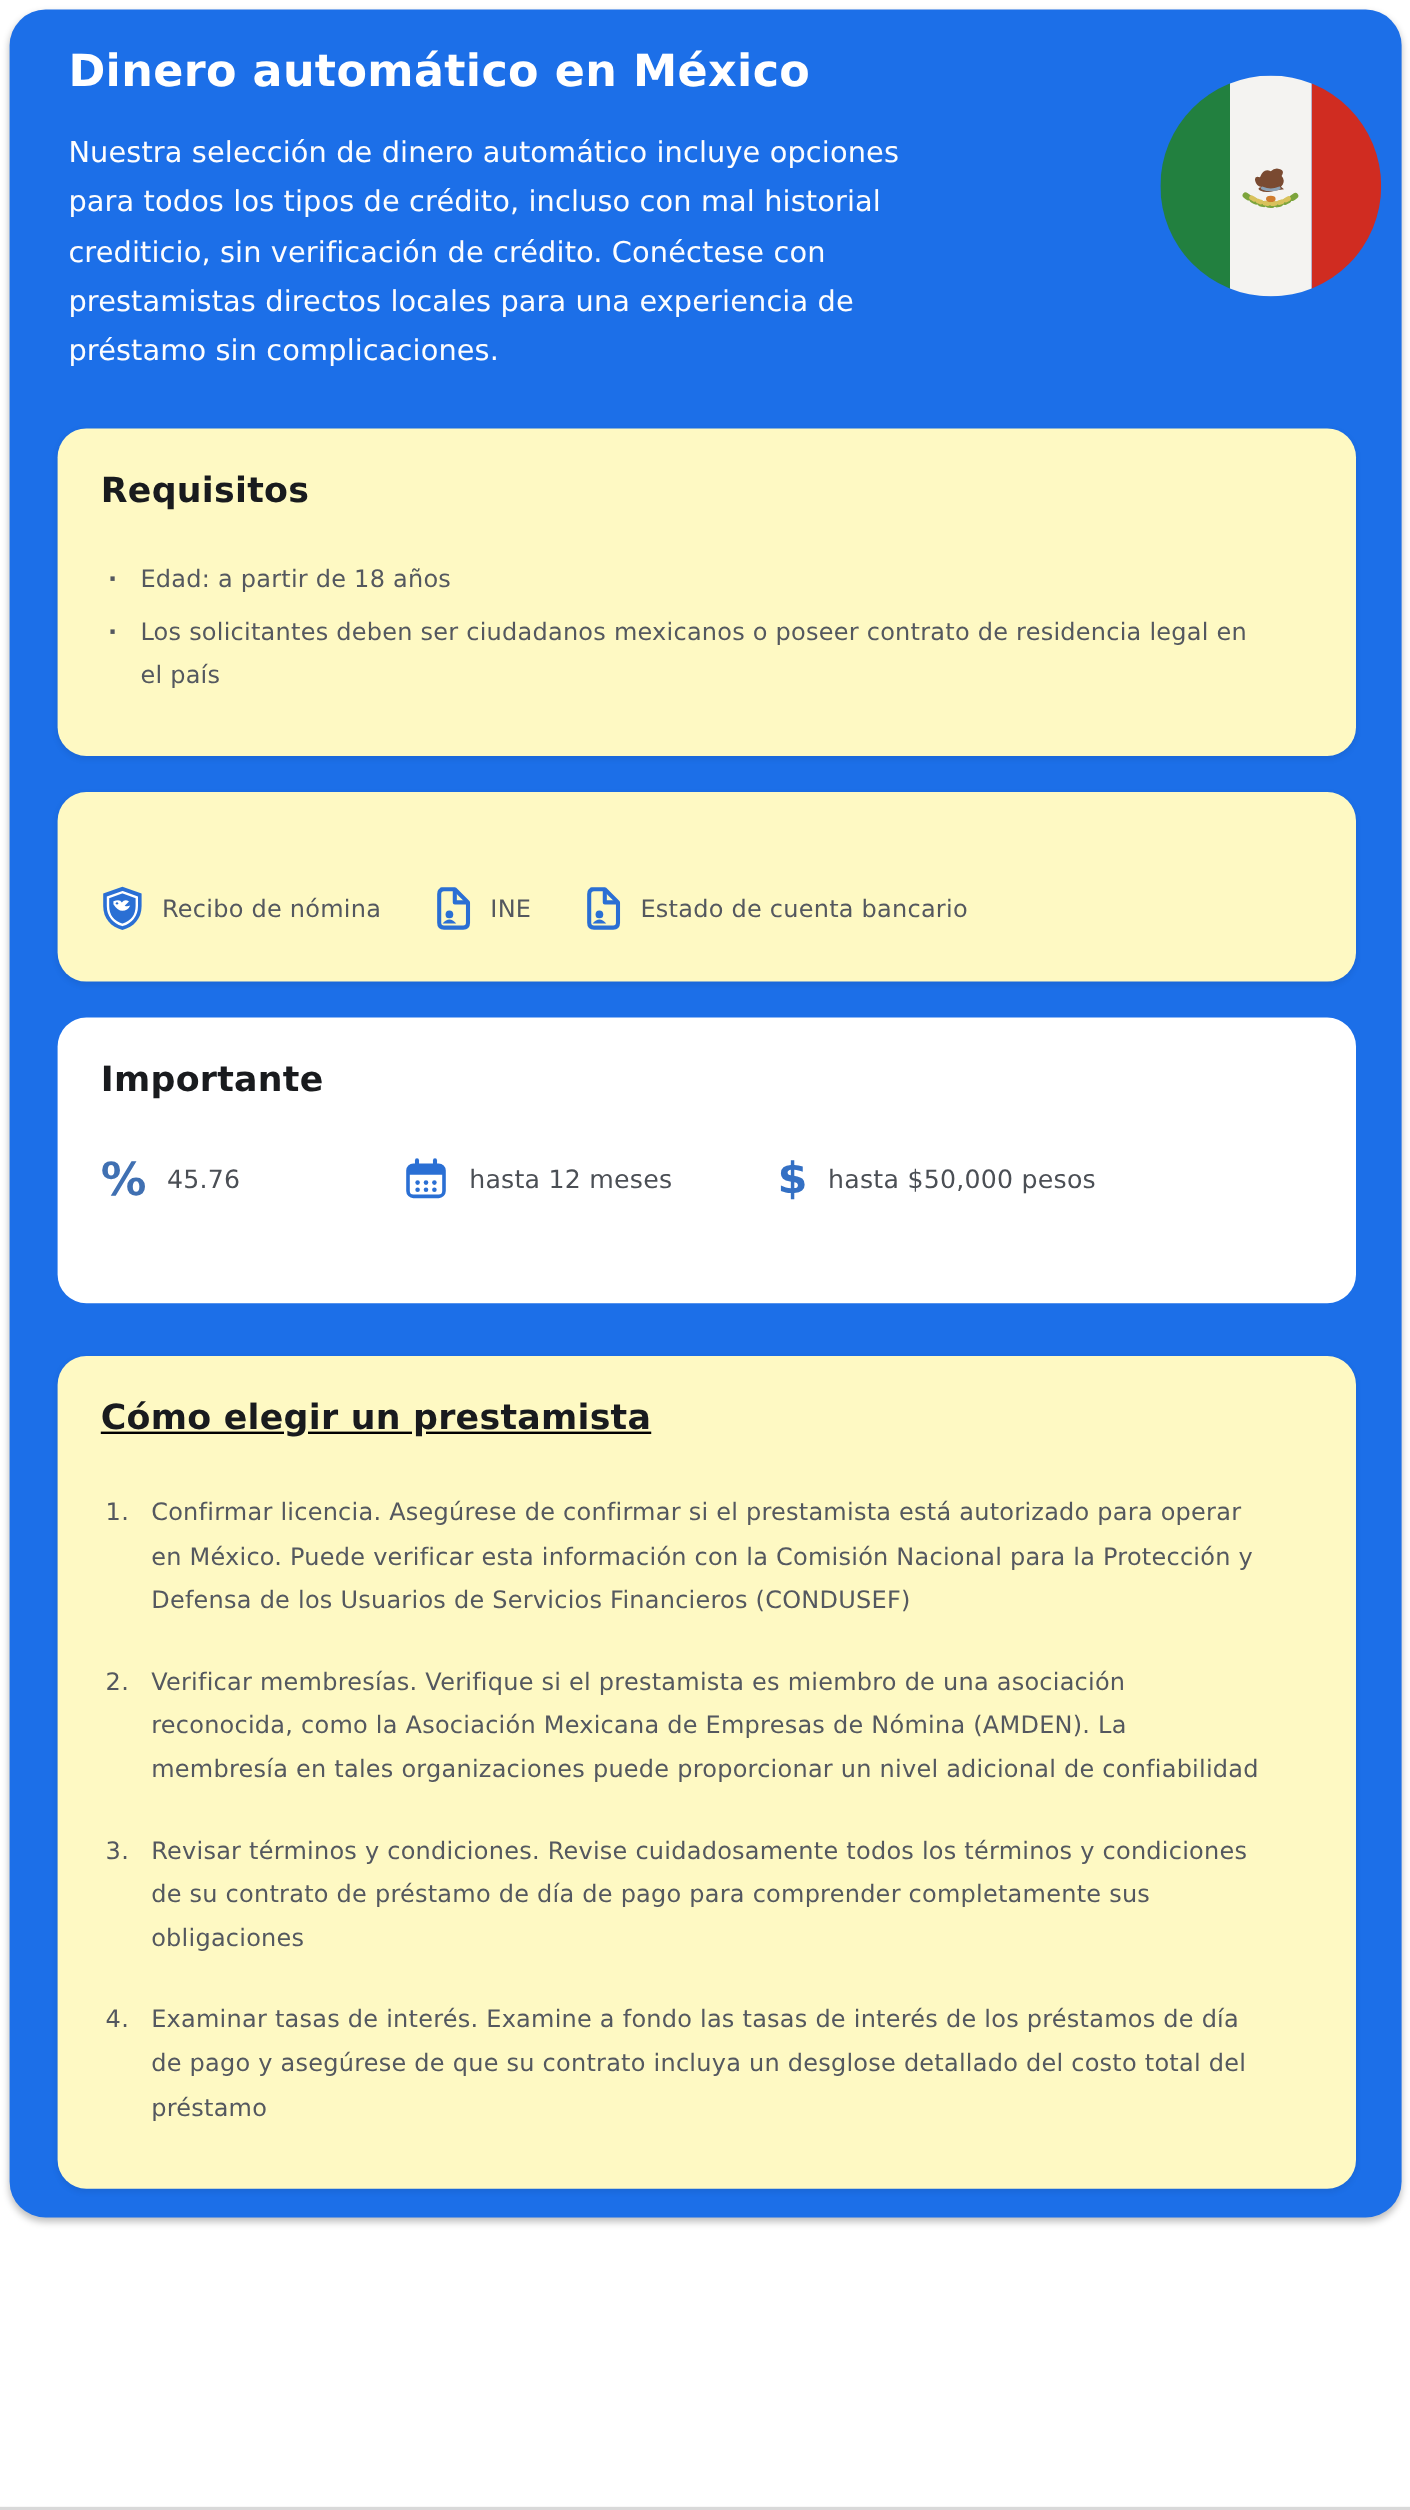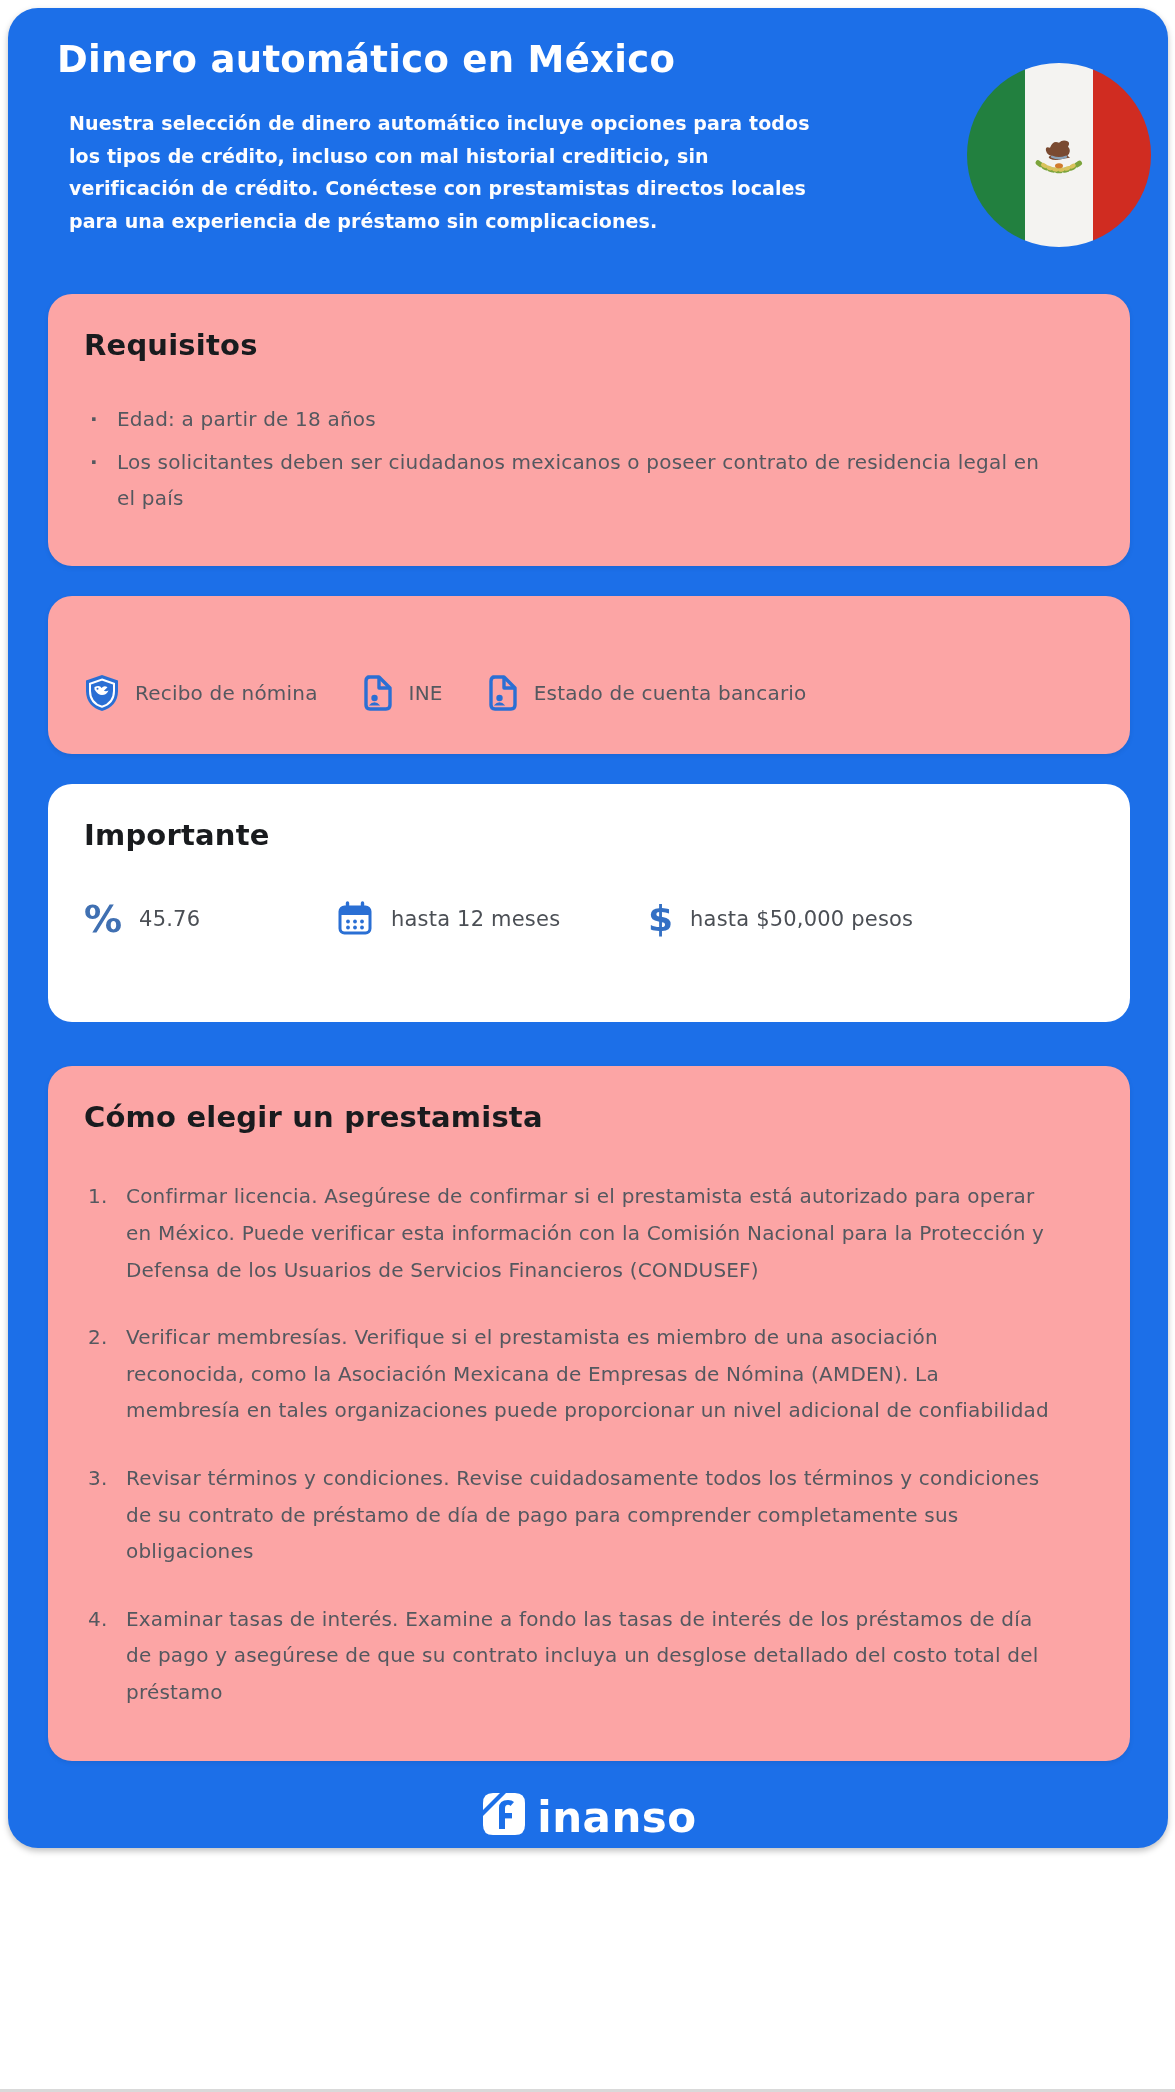--- a/index.html
+++ b/index.html
@@ -15,36 +15,36 @@
     padding:0;box-sizing:border-box;overflow:hidden;
   }
   .bottom-edge{position:absolute;left:0;right:0;bottom:0;height:3px;background:#d9d9d9;}
 
   
   .hero{position:relative;padding:30px 230px 44px 49px;color:#fff;}
   .hero h1{
     margin:0 0 26px;font-size:37px;font-weight:600;letter-spacing:.3px;color:#ffffff;
   }
   .hero p{
-    margin:12px;max-width:752px;font-size:19px;line-height:1.72;
-    letter-spacing:.1px;color:#fdfdfe;font-weight:700;
+    margin:0;max-width:752px;font-size:24px;line-height:1.72;
+    letter-spacing:.1px;color:#fdfdfe;font-weight:400;
   }
   .flag{
     position:absolute;top:55px;right:17px;width:184px;height:184px;border-radius:50%;
     overflow:hidden;display:flex;
   }
   .flag .band{height:100%;}
   .band.green{width:31.5%;background:#22803f;}
   .band.white{width:37%;background:#f4f3f1;position:relative;}
   .band.red{width:31.5%;background:#d02c21;}
   .flag .emblem{position:absolute;left:50%;top:50%;transform:translate(-50%,-52%);}
 
   
   .card{
-    background:#fca5a5;border-radius:24px;margin:0 38px 30px 40px;
+    background:#fef9c3;border-radius:24px;margin:0 38px 30px 40px;
     padding:34px 36px 42px;box-sizing:border-box;
     box-shadow:0 2px 5px rgba(0,0,0,.08);
   }
   .card h2{
     margin:0;font-size:29px;font-weight:600;color:#191b1e;letter-spacing:.2px;
   }
 
   
   .req-list{list-style:none;margin:40px 0 0;padding:0;max-width:960px;}
   .req-list li{
@@ -67,21 +67,21 @@
   .stat .value{font-size:21px;letter-spacing:.2px;color:#4b4f55;}
   .stat.rate{width:252px;}
   .stat.term{width:312px;}
   .glyph-icon{
     font-weight:700;color:#4070b2;font-size:38px;line-height:1;display:inline-block;
   }
   .dollar-glyph{font-weight:600;color:#3470c4;font-size:36px;}
   .divider{border:none;height:2px;background:rgba(255,255,255,.55);margin:46px 0 8px;}
 
   
-  .card.choose{padding-bottom:50px;margin-bottom:6px;}
+  .card.choose{padding-bottom:50px;margin-bottom:6px;text-decoration:underline;}
   .steps{list-style:none;counter-reset:step;margin:44px 0 0;padding:0;}
   .steps li{
     position:relative;counter-increment:step;padding-left:42px;
     font-size:20px;line-height:1.83;letter-spacing:.2px;color:#54585f;
     max-width:972px;margin-bottom:31px;
   }
   .steps li:last-child{margin-bottom:0;}
   .steps li::before{
     content:counter(step) ".";position:absolute;left:4px;top:0;color:#54585f;
   }

